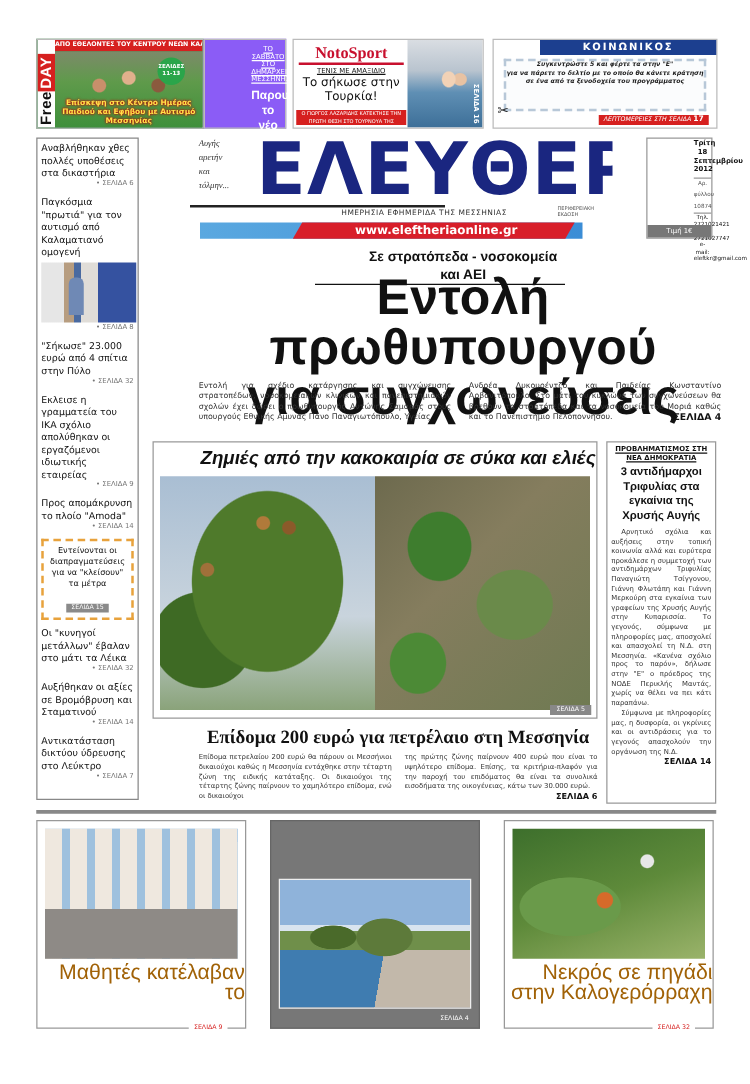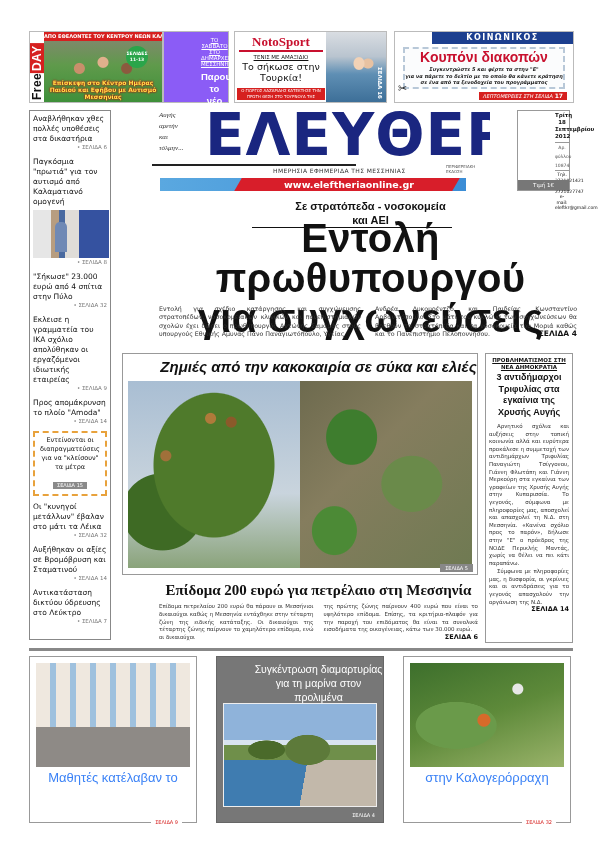--- a/index.html
+++ b/index.html
@@ -124,21 +124,21 @@
   .card-b1 .img { background:
       linear-gradient(180deg, transparent 0 62%, #8e8a86 62% 100%),
       repeating-linear-gradient(90deg, #efe8df 0 14px, #9fc1de 14px 20px),
       linear-gradient(180deg, #a7c6e4 0 10%, #efe8df 10% 100%); }
   .card-b3 { left: 403px; top: 656px; width: 168px; height: 167px; border: 1px solid #999; }
   .card-b3 .img { background:
       radial-gradient(circle at 70% 25%, #e7e7e7 0 5px, transparent 6px),
       radial-gradient(circle at 48% 55%, #d66a2a 0 6px, transparent 7px),
       radial-gradient(ellipse at 30% 60%, #6a9a4a 0 40px, transparent 41px),
       linear-gradient(160deg, #3d6f2c 0%, #5e8a3a 50%, #9ab36a 100%); }
-  .card-title { position: absolute; left: 0; right: 0; top: 113px; text-align: center; font-family: "Liberation Sans", sans-serif; font-size: 13px; line-height: 16px; color: #3b82f6; }
+  .card-title { position: absolute; left: 0; right: 0; top: 113px; text-align: right; font-family: "Liberation Sans", sans-serif; font-size: 17px; line-height: 16px; color: #a16207; }
   .card-pg { position: absolute; right: 14px; bottom: -4px; background: #fff; color: #d6201f; font-size: 5px; padding: 0 4px; line-height: 8px; }
 
   .card-b2 { left: 216px; top: 656px; width: 168px; height: 167px; background: #777; border: 1px solid #666; }
   .card-b2 .title { color: #fff; text-align: center; font-family: "Liberation Sans", sans-serif; font-size: 10.5px; line-height: 14px; margin-top: 5px; }
   .card-b2 .img { position: absolute; left: 6px; top: 46px; right: 6px; height: 104px; border: 1px solid #eee; background:
       radial-gradient(ellipse at 28% 45%, #4a6a2a 0 18px, transparent 19px),
       radial-gradient(ellipse at 55% 45%, #5d7a3a 0 22px, transparent 23px),
       linear-gradient(180deg, #8fb3da 0 35%, #d9e4ef 35% 40%, #6f8f4a 40% 55%, transparent 55%),
       linear-gradient(100deg, #3f7cb0 0 55%, #c2b8aa 55% 100%); }
   .card-b2 .pg { position: absolute; right: 8px; bottom: 3px; color: #fff; font-size: 5px; line-height: 8px; }
@@ -165,21 +165,20 @@
   <div class="kicker">ΤΕΝΙΣ ΜΕ ΑΜΑΞΙΔΙΟ</div>
   <div class="head">Το σήκωσε στην Τουρκία!</div>
   <div class="redbar">Ο ΓΙΩΡΓΟΣ ΛΑΖΑΡΙΔΗΣ ΚΑΤΕΚΤΗΣΕ ΤΗΝ ΠΡΩΤΗ ΘΕΣΗ ΣΤΟ ΤΟΥΡΝΟΥΑ ΤΗΣ ΣΜΥΡΝΗΣ</div>
   <div class="photo"></div>
   <div class="vpage">ΣΕΛΙΔΑ 16</div>
 </div>
 
 <div class="abs coupon">
   <div class="strip">ΚΟΙΝΩΝΙΚΟΣ ΤΟΥΡΙΣΜΟΣ</div>
   <div class="inner">
-    <div class="title">Κουπόνι διακοπών</div>
     <div class="desc">Συγκεντρώστε 5 και φέρτε τα στην "Ε"</div>
     <div class="desc">για να πάρετε το δελτίο με το οποίο θα κάνετε κράτηση</div>
     <div class="desc">σε ένα από τα ξενοδοχεία του προγράμματος</div>
   </div>
   <div class="scissors">✂</div>
   <div class="details"><span>ΛΕΠΤΟΜΕΡΕΙΕΣ ΣΤΗ ΣΕΛΙΔΑ</span> <b>17</b></div>
 </div>
 
 <div class="abs motto">
   <div>Αυγής</div>
@@ -289,27 +288,24 @@
 
 <div class="abs card-b1">
   <div class="img"></div>
   <div class="card-title">
     <div>Μαθητές κατέλαβαν το</div>
   </div>
   <div class="card-pg">ΣΕΛΙΔΑ 9</div>
 </div>
 
 <div class="abs card-b2">
-  <div class="title">
-    <div>Συγκέντρωση διαμαρτυρίας</div>
-    <div>για τη μαρίνα στον προλιμένα</div>
-  </div>
   <div class="img"></div>
   <div class="pg">ΣΕΛΙΔΑ 4</div>
 </div>
 
 <div class="abs card-b3">
   <div class="img"></div>
   <div class="card-title">
+    <div>Νεκρός σε πηγάδι</div>
     <div>στην Καλογερόρραχη</div>
   </div>
   <div class="card-pg">ΣΕΛΙΔΑ 32</div>
 </div>
 
 </body></html>

